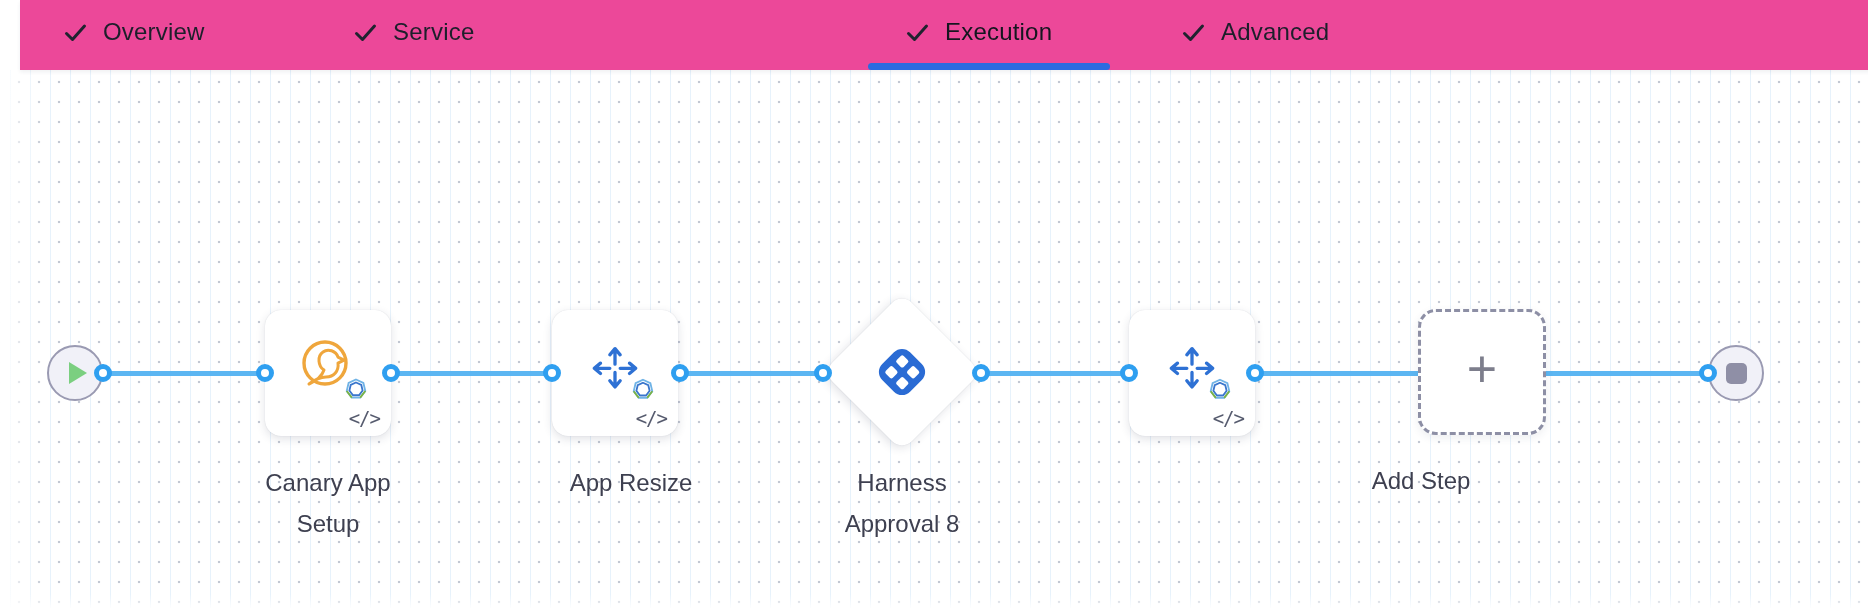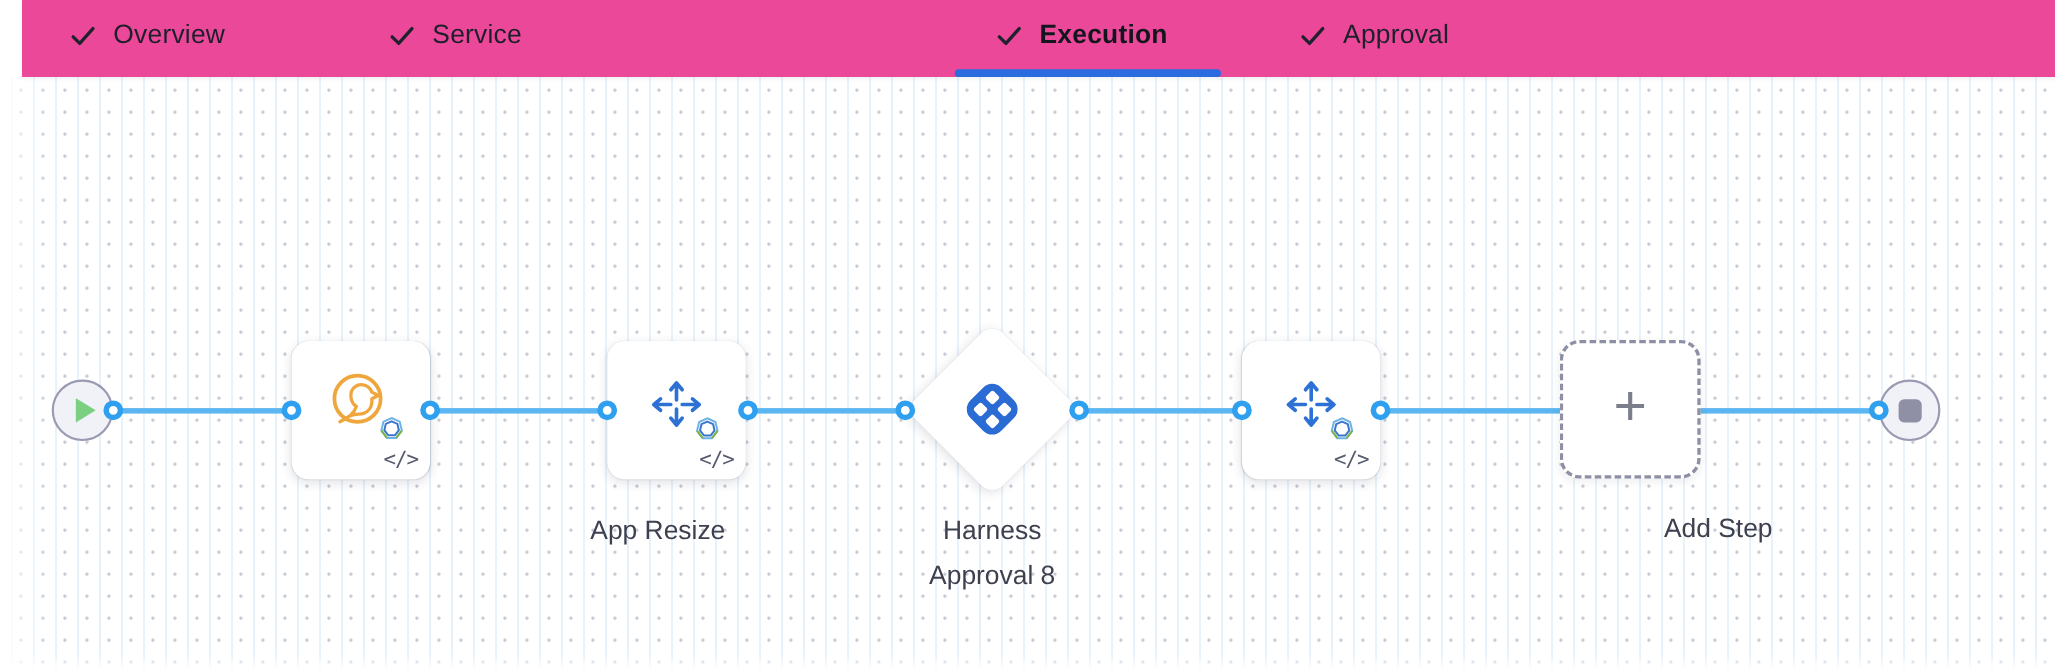--- a/index.html
+++ b/index.html
@@ -5,21 +5,21 @@
   * { margin:0; padding:0; box-sizing:border-box; }
   html,body { width:1868px; height:608px; overflow:hidden;
     font-family:"Liberation Sans","DejaVu Sans",sans-serif; background:#fff; }
 
   
   .header { position:absolute; left:0; top:0; width:1868px; height:70px;
     background:#ec4899; z-index:10; box-shadow:0 2px 4px rgba(30,40,70,.07);margin-left:20px; }
   .tab { position:absolute; top:0; height:64px; display:flex; align-items:center; gap:14px;
     cursor:pointer; }
   .tab-label { font-size:24px; color:#1d1f2b; letter-spacing:.2px; }
-  .tab.active .tab-label { font-weight:700; color:#14161f;text-align:right; }
+  .tab.active .tab-label { font-weight:400; color:#14161f;text-align:right; }
   .check-icon { width:27px; height:27px; display:block; }
   .tab-underline { position:absolute; top:63px; height:7px; border-radius:5px; z-index:11; }
 
   
   .canvas { position:absolute; left:0; top:70px; width:1868px; height:538px;
     background-color:#ffffff;
     background-image:
       radial-gradient(circle, #c2c7d2 1.3px, rgba(255,255,255,0) 1.6px),
       linear-gradient(to right, #e7f2fb 1.5px, rgba(255,255,255,0) 1.5px);
     background-size:20px 20px, 20px 20px;
@@ -102,21 +102,21 @@
   <div class="tab active" style="left:884px">
     <svg class="check-icon" viewBox="0 0 27 27">
         <use href="#checkmark"></use>
       </svg>
     <span class="tab-label">Execution</span>
   </div>
   <div class="tab" style="left:1160px">
     <svg class="check-icon" viewBox="0 0 27 27">
         <use href="#checkmark"></use>
       </svg>
-    <span class="tab-label">Approval</span>
+    <span class="tab-label">Advanced</span>
   </div>
   <div class="tab-underline" style="left:848px; width:242px; background:#2b6be0"></div>
 </div>
 
 <div class="canvas">
 
   <div class="edge" style="left:103px;  width:162px"></div>
   <div class="edge" style="left:391px;  width:161px"></div>
   <div class="edge" style="left:680px;  width:143px"></div>
   <div class="edge" style="left:981px;  width:148px"></div>
@@ -198,19 +198,20 @@
   <div class="port" style="left:256px"></div>
   <div class="port" style="left:382px"></div>
   <div class="port" style="left:543px"></div>
   <div class="port" style="left:671px"></div>
   <div class="port" style="left:814px"></div>
   <div class="port" style="left:972px"></div>
   <div class="port" style="left:1120px"></div>
   <div class="port" style="left:1246px"></div>
   <div class="port" style="left:1699px"></div>
 
-  <div class="node-label" style="left:488px;  width:220px">App Resize</div>
+  <div class="node-label" style="left:238px;  width:180px">Canary App Setup</div>
+  <div class="node-label" style="left:521px;  width:220px">App Resize</div>
   <div class="node-label" style="left:817px;  width:170px">Harness Approval 8</div>
-  <div class="node-label" style="left:1452px; width:220px; top:390px">Add Step</div>
+  <div class="node-label" style="left:1311px; width:220px; top:390px">Add Step</div>
 
   <div class="canvas-fade-left"></div>
   <div class="canvas-fade-bottom"></div>
 </div>
 
 </body></html>

